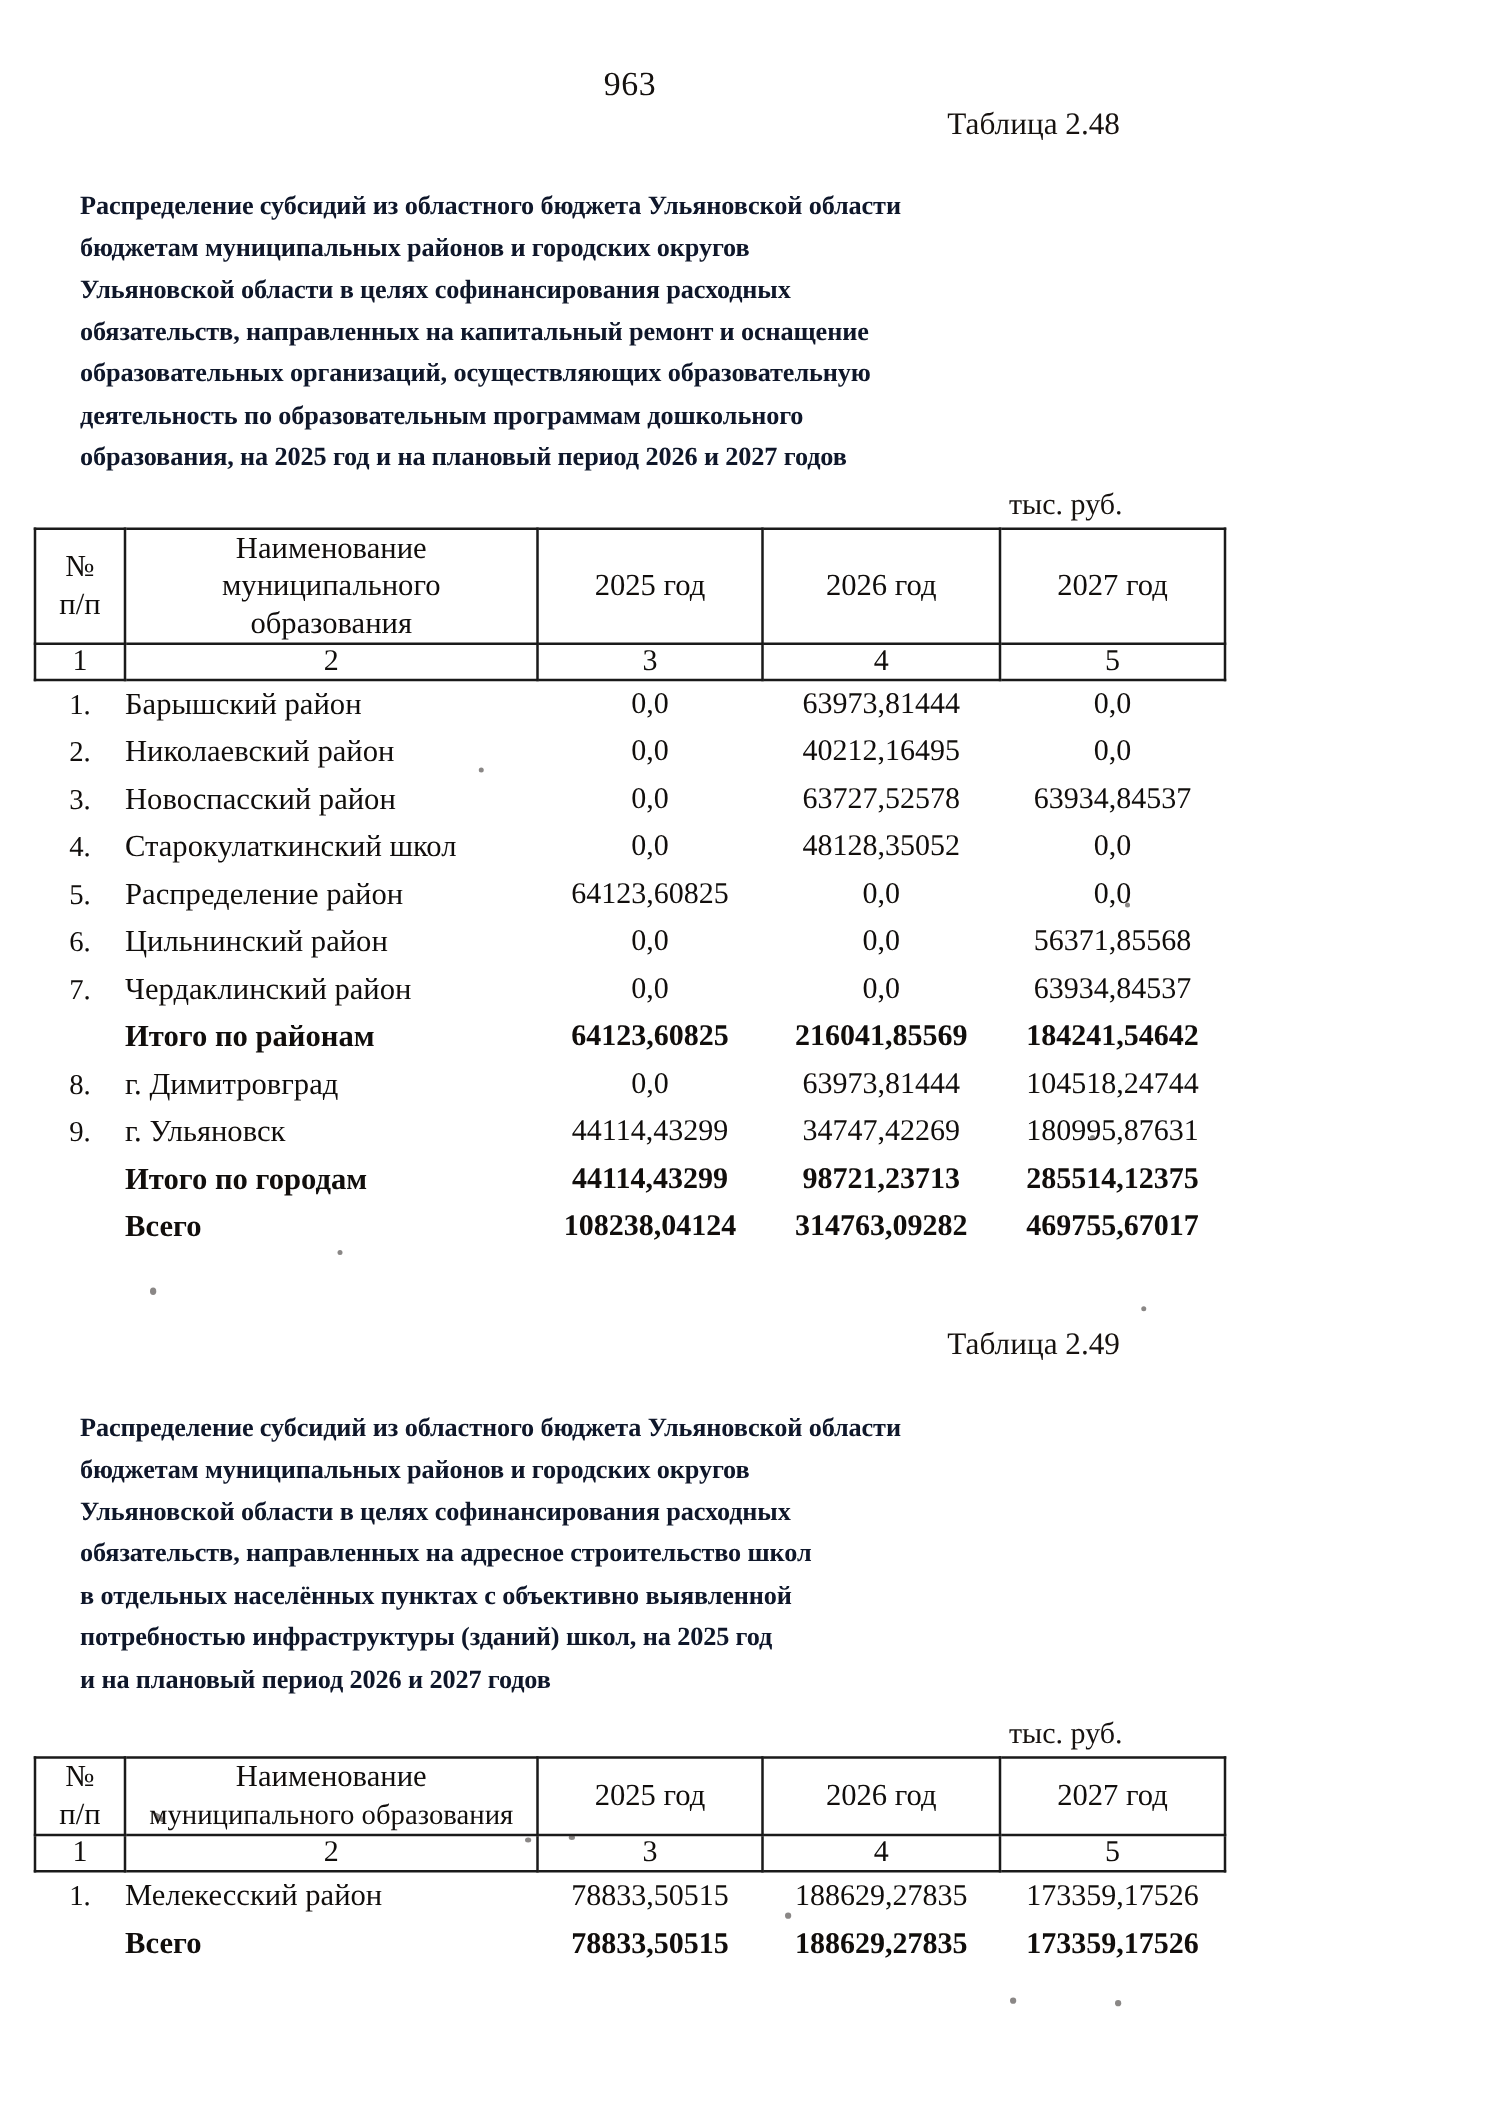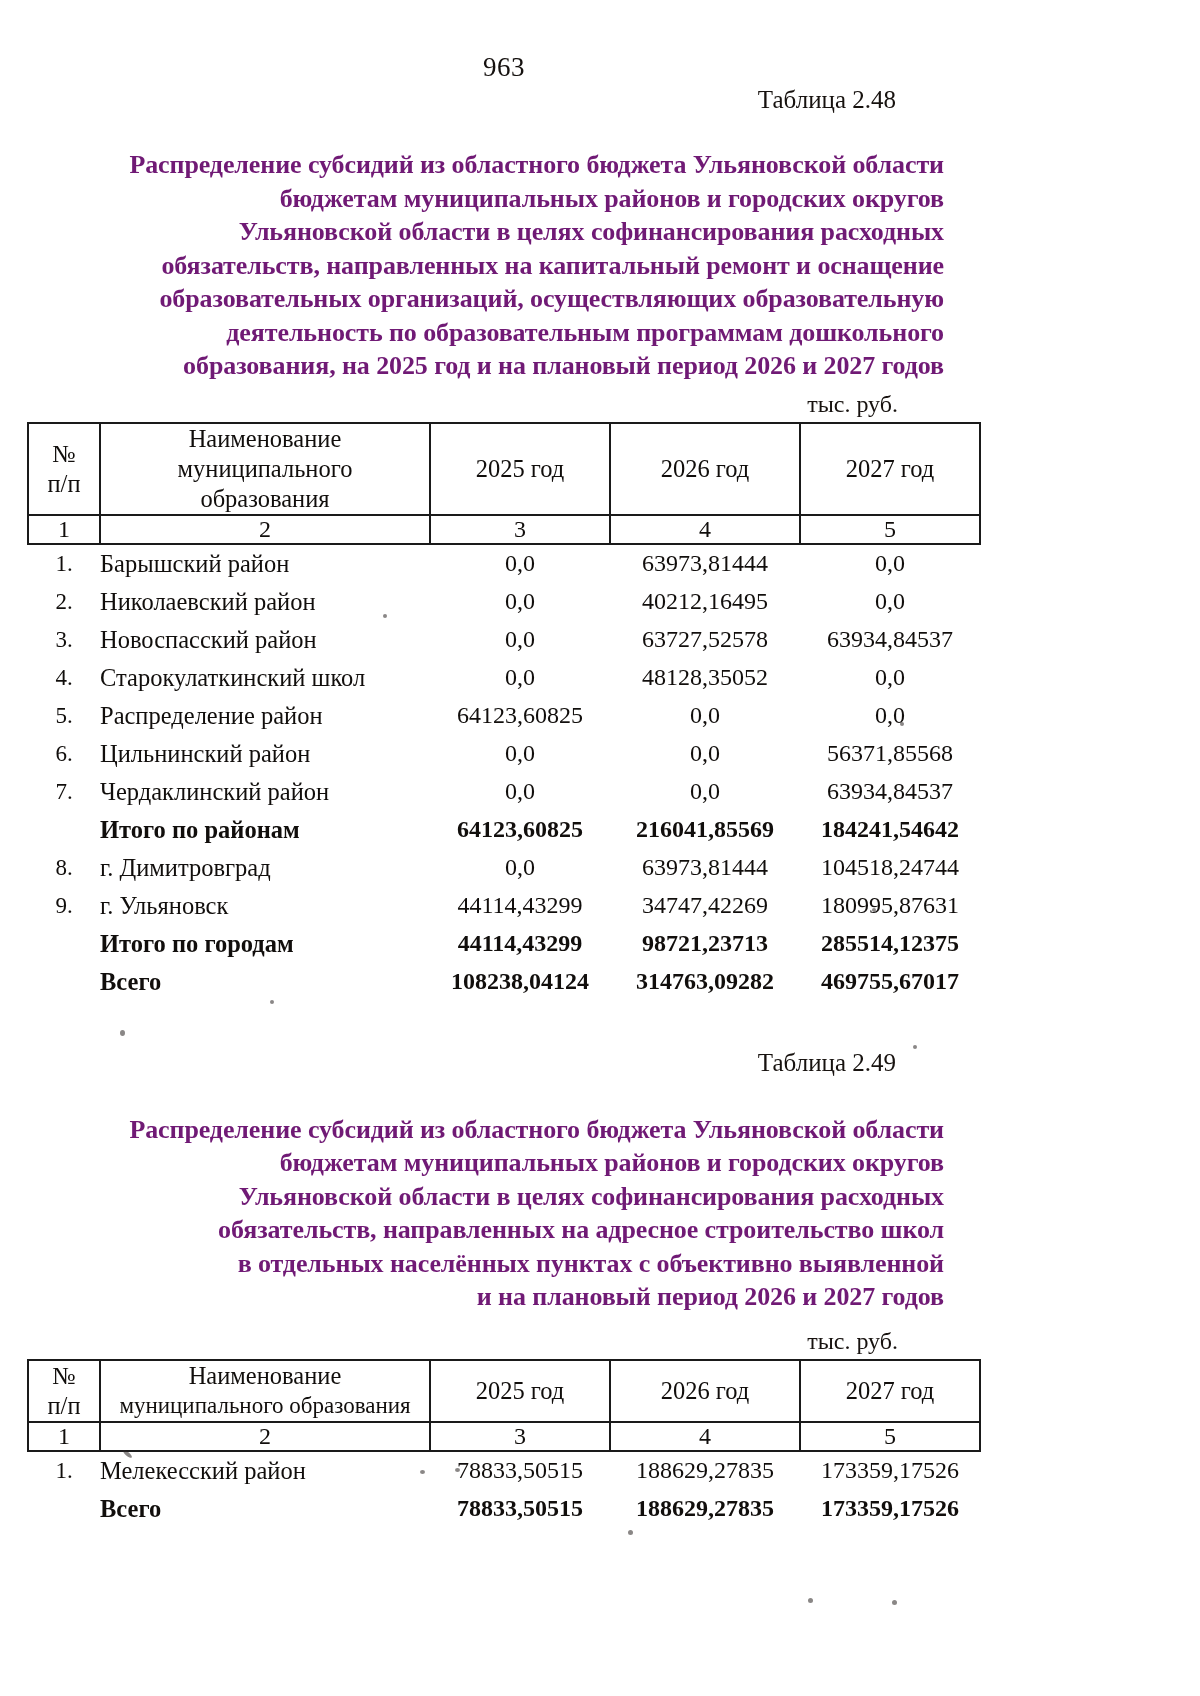--- a/index.html
+++ b/index.html
@@ -33,28 +33,28 @@
 
   .table-label {
     text-align: right;
     font-size: 25px;
     padding-right: 112px;
     margin-top: 3px;
     color: #17120f;
   }
 
   .doc-title {
-    text-align: right;
+    text-align: left;
     font-weight: bold;
-    font-size: 26px;
+    font-size: 21px;
     line-height: 33.5px;
     margin: 0 auto;
     width: 880px;
     letter-spacing: -0.1px;
-    color: #701a75;
+    color: #0f172a;
   }
   .doc-title .tline { display: block; white-space: nowrap; }
 
   .units {
     text-align: right;
     font-size: 24px;
     padding-right: 110px;
     color: #17120f;
     font-family: Liberation Serif, serif;
   }
@@ -255,28 +255,29 @@
       <tr class="total-row">
         <td class="row-num"></td>
         <td class="row-name">Всего</td>
         <td class="row-val">108238,04124</td>
         <td class="row-val">314763,09282</td>
         <td class="row-val">469755,67017</td>
       </tr>
     </tbody>
   </table>
 
-  <div class="table-label" style="margin-top:48px;padding-left:28px;">Таблица 2.49</div>
+  <div class="table-label" style="margin-top:61px;padding-left:28px;">Таблица 2.49</div>
 
   <div class="doc-title" style="margin-top:36px;">
     <span class="tline">Распределение субсидий из областного бюджета Ульяновской области</span>
     <span class="tline">бюджетам муниципальных районов и городских округов</span>
     <span class="tline">Ульяновской области в целях софинансирования расходных</span>
     <span class="tline">обязательств, направленных на адресное строительство школ</span>
     <span class="tline">в отдельных населённых пунктах с объективно выявленной</span>
+    <span class="tline">потребностью инфраструктуры (зданий) школ, на 2025 год</span>
     <span class="tline">и на плановый период 2026 и 2027 годов</span>
   </div>
 
   <div class="units" style="margin-top:14px;">тыс. руб.</div>
 
   <table class="grid" style="margin-top:4px;">
     <colgroup>
       <col class="c-num">
         <col class="c-name">
         <col class="c-y1">

